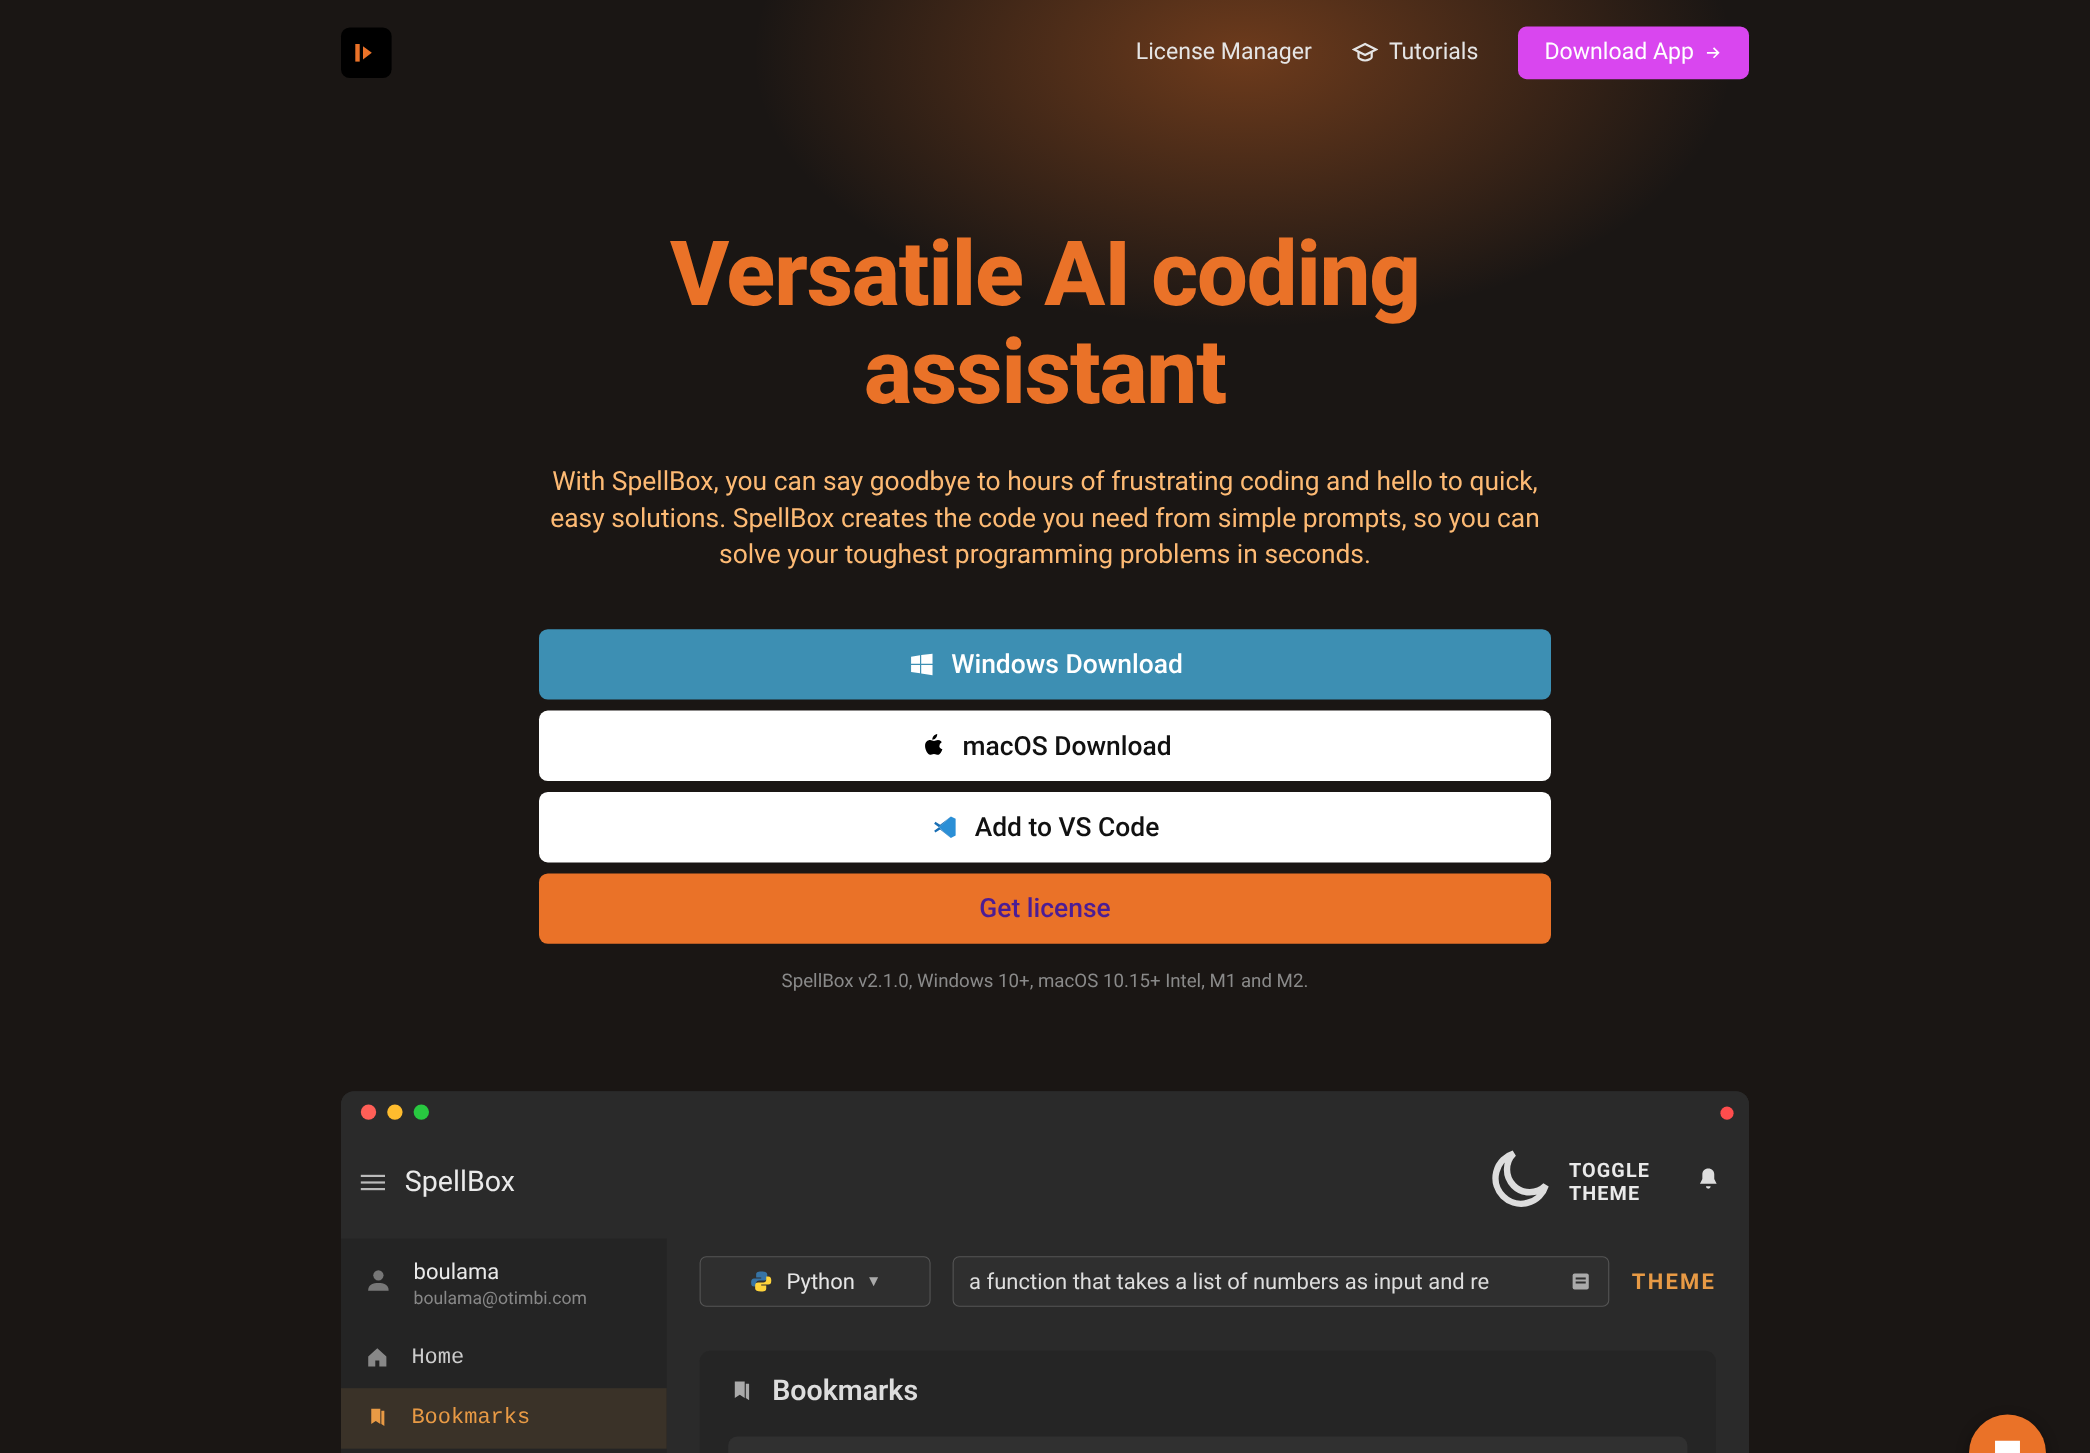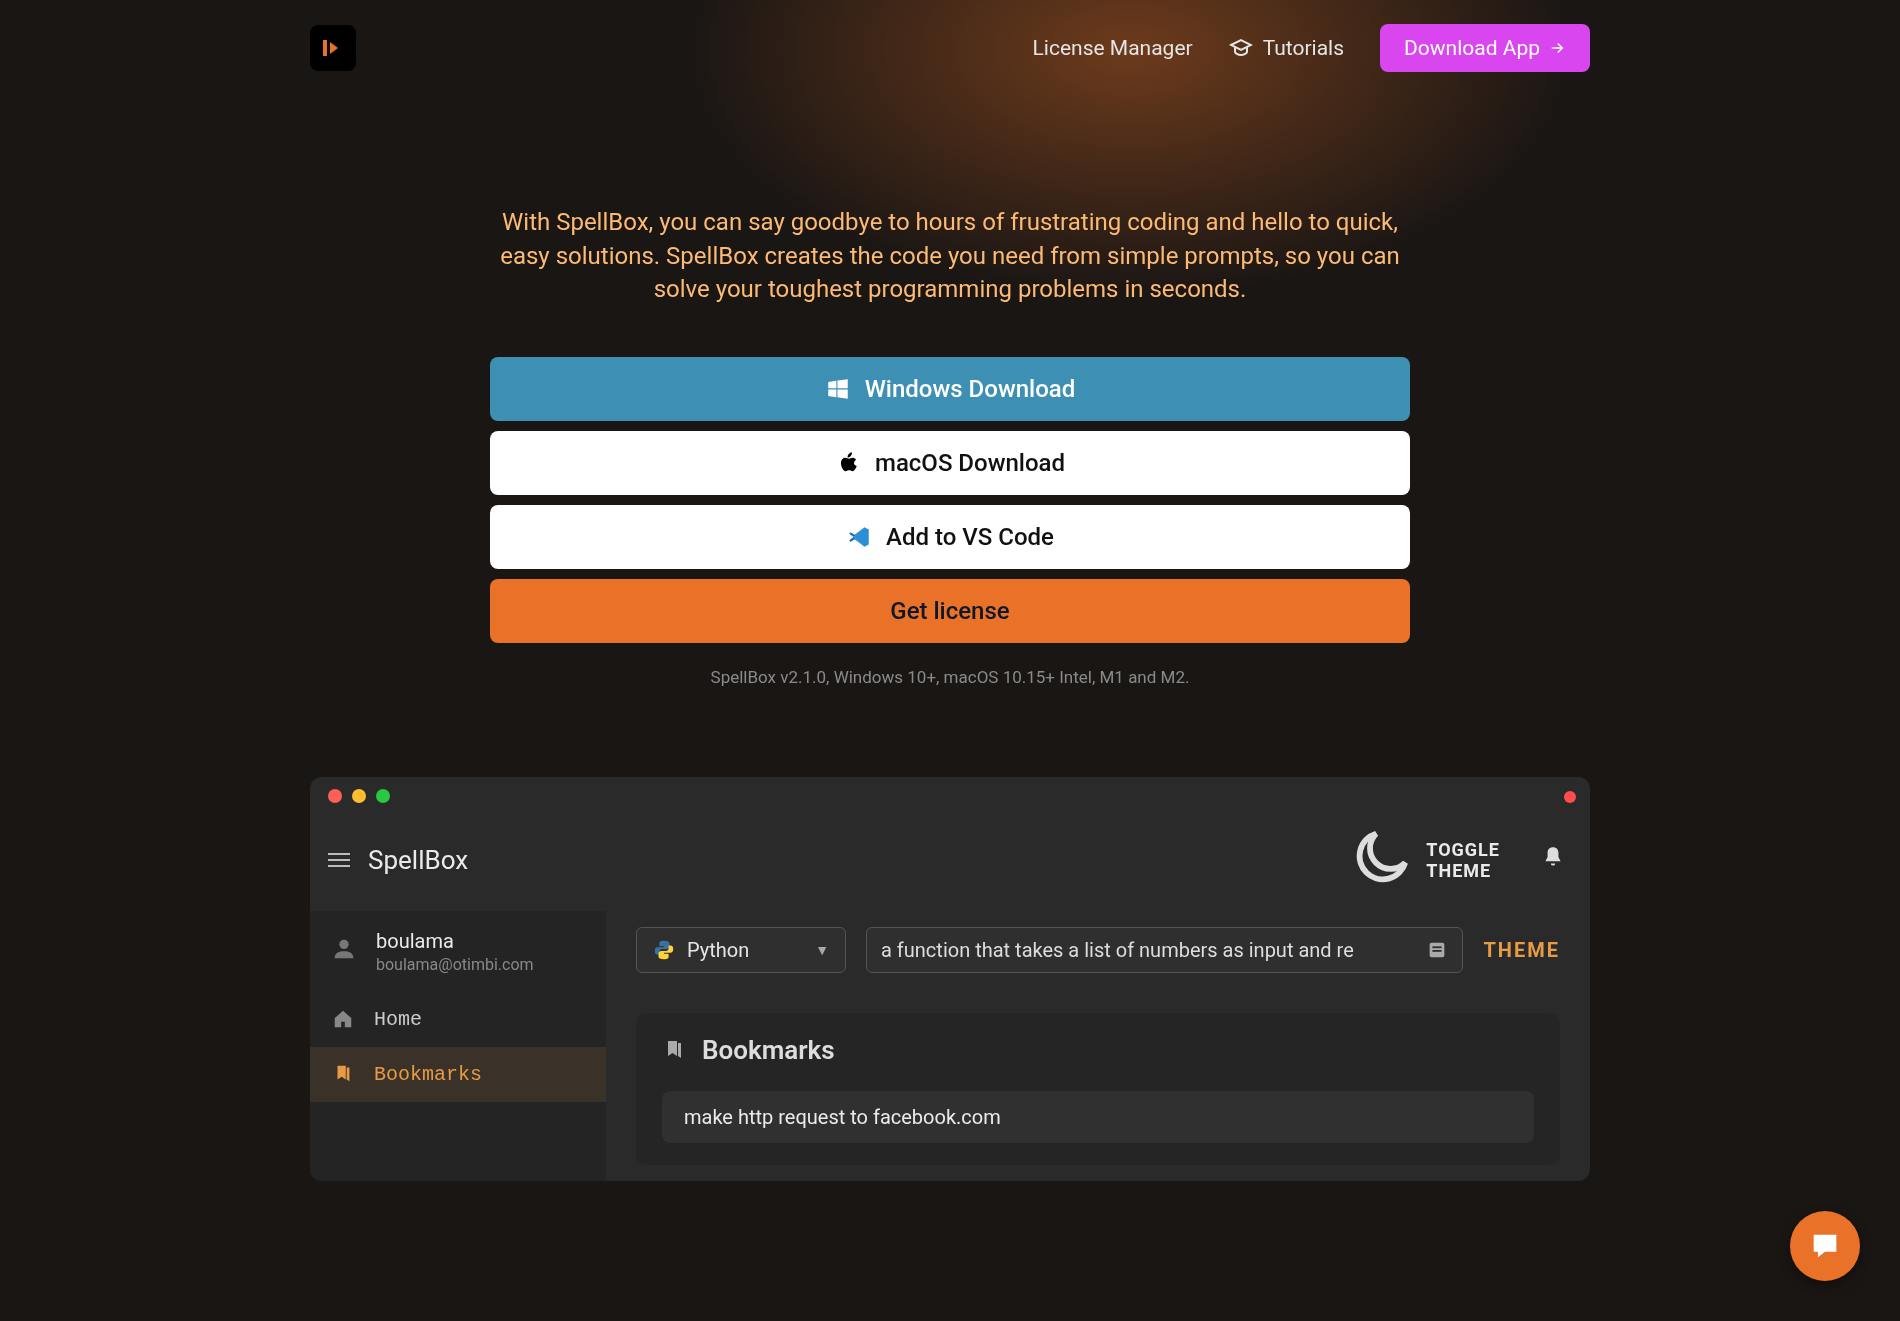--- a/index.html
+++ b/index.html
@@ -103,21 +103,21 @@
   justify-content: center;
   gap: 14px;
   height: 64px;
   border-radius: 8px;
   font-size: 24px;
   font-weight: 500;
   cursor: pointer;
 }
 .cta-white { background: #fff; color: #111; }
 .cta-blue { background: #3d8fb3; color: #fff; }
-.cta-orange { background: #ea7228; color: #0f172a; }
+.cta-orange { background: #ea7228; color: #4c1d95; }
 .cta svg, .cta .icon-spot { width: 26px; height: 26px; }
 .compat {
   text-align: center;
   color: #8a8a8a;
   font-size: 17px;
   margin-top: 24px;
 }
 .app-window {
   margin: 90px auto 0;
   max-width: 1290px;
@@ -194,21 +194,21 @@
 .toolbar { display: flex; align-items: center; gap: 20px; }
 .lang-select {
   display: flex;
   align-items: center;
   gap: 10px;
   background: #2f2f2f;
   border: 1px solid #555;
   border-radius: 6px;
   padding: 10px 16px;
   min-width: 210px;
-  justify-content: space-between;
+  justify-content: center;
   cursor: pointer;
 }
 .lang-left { display: flex; align-items: center; gap: 12px; }
 .lang-select-label { font-size: 20px; color: #e5e5e5; }
 .chev { color: #aaa; font-size: 14px; }
 .prompt-input {
   display: flex;
   align-items: center;
   justify-content: space-between;
   background: #2f2f2f;
@@ -291,20 +291,24 @@
       <div class="download-btn">
         <span>Download App</span>
         <svg viewBox="0 0 24 24" fill="none" stroke="#fff" stroke-width="2">
           <path d="M5 12 H19 M13 6 L19 12 L13 18"></path>
         </svg>
       </div>
     </nav>
   </header>
 
   <section class="hero">
+    <h1 class="hero-title">
+      <span>Versatile AI coding</span><br>
+      <span>assistant</span>
+    </h1>
     <p class="hero-sub">With SpellBox, you can say goodbye to hours of frustrating coding and hello to quick, easy solutions. SpellBox creates the code you need from simple prompts, so you can solve your toughest programming problems in seconds.</p>
 
     <div class="cta-list">
       <div class="cta cta-blue">
         <svg viewBox="0 0 24 24">
           <path fill="#fff" d="M3 5.5 L10.5 4.4 V11.4 H3 Z M11.5 4.2 L21 3 V11.4 H11.5 Z M3 12.4 H10.5 V19.5 L3 18.4 Z M11.5 12.4 H21 V21 L11.5 19.7 Z"></path>
         </svg>
         <span>Windows Download</span>
       </div>
       <div class="cta cta-white">

